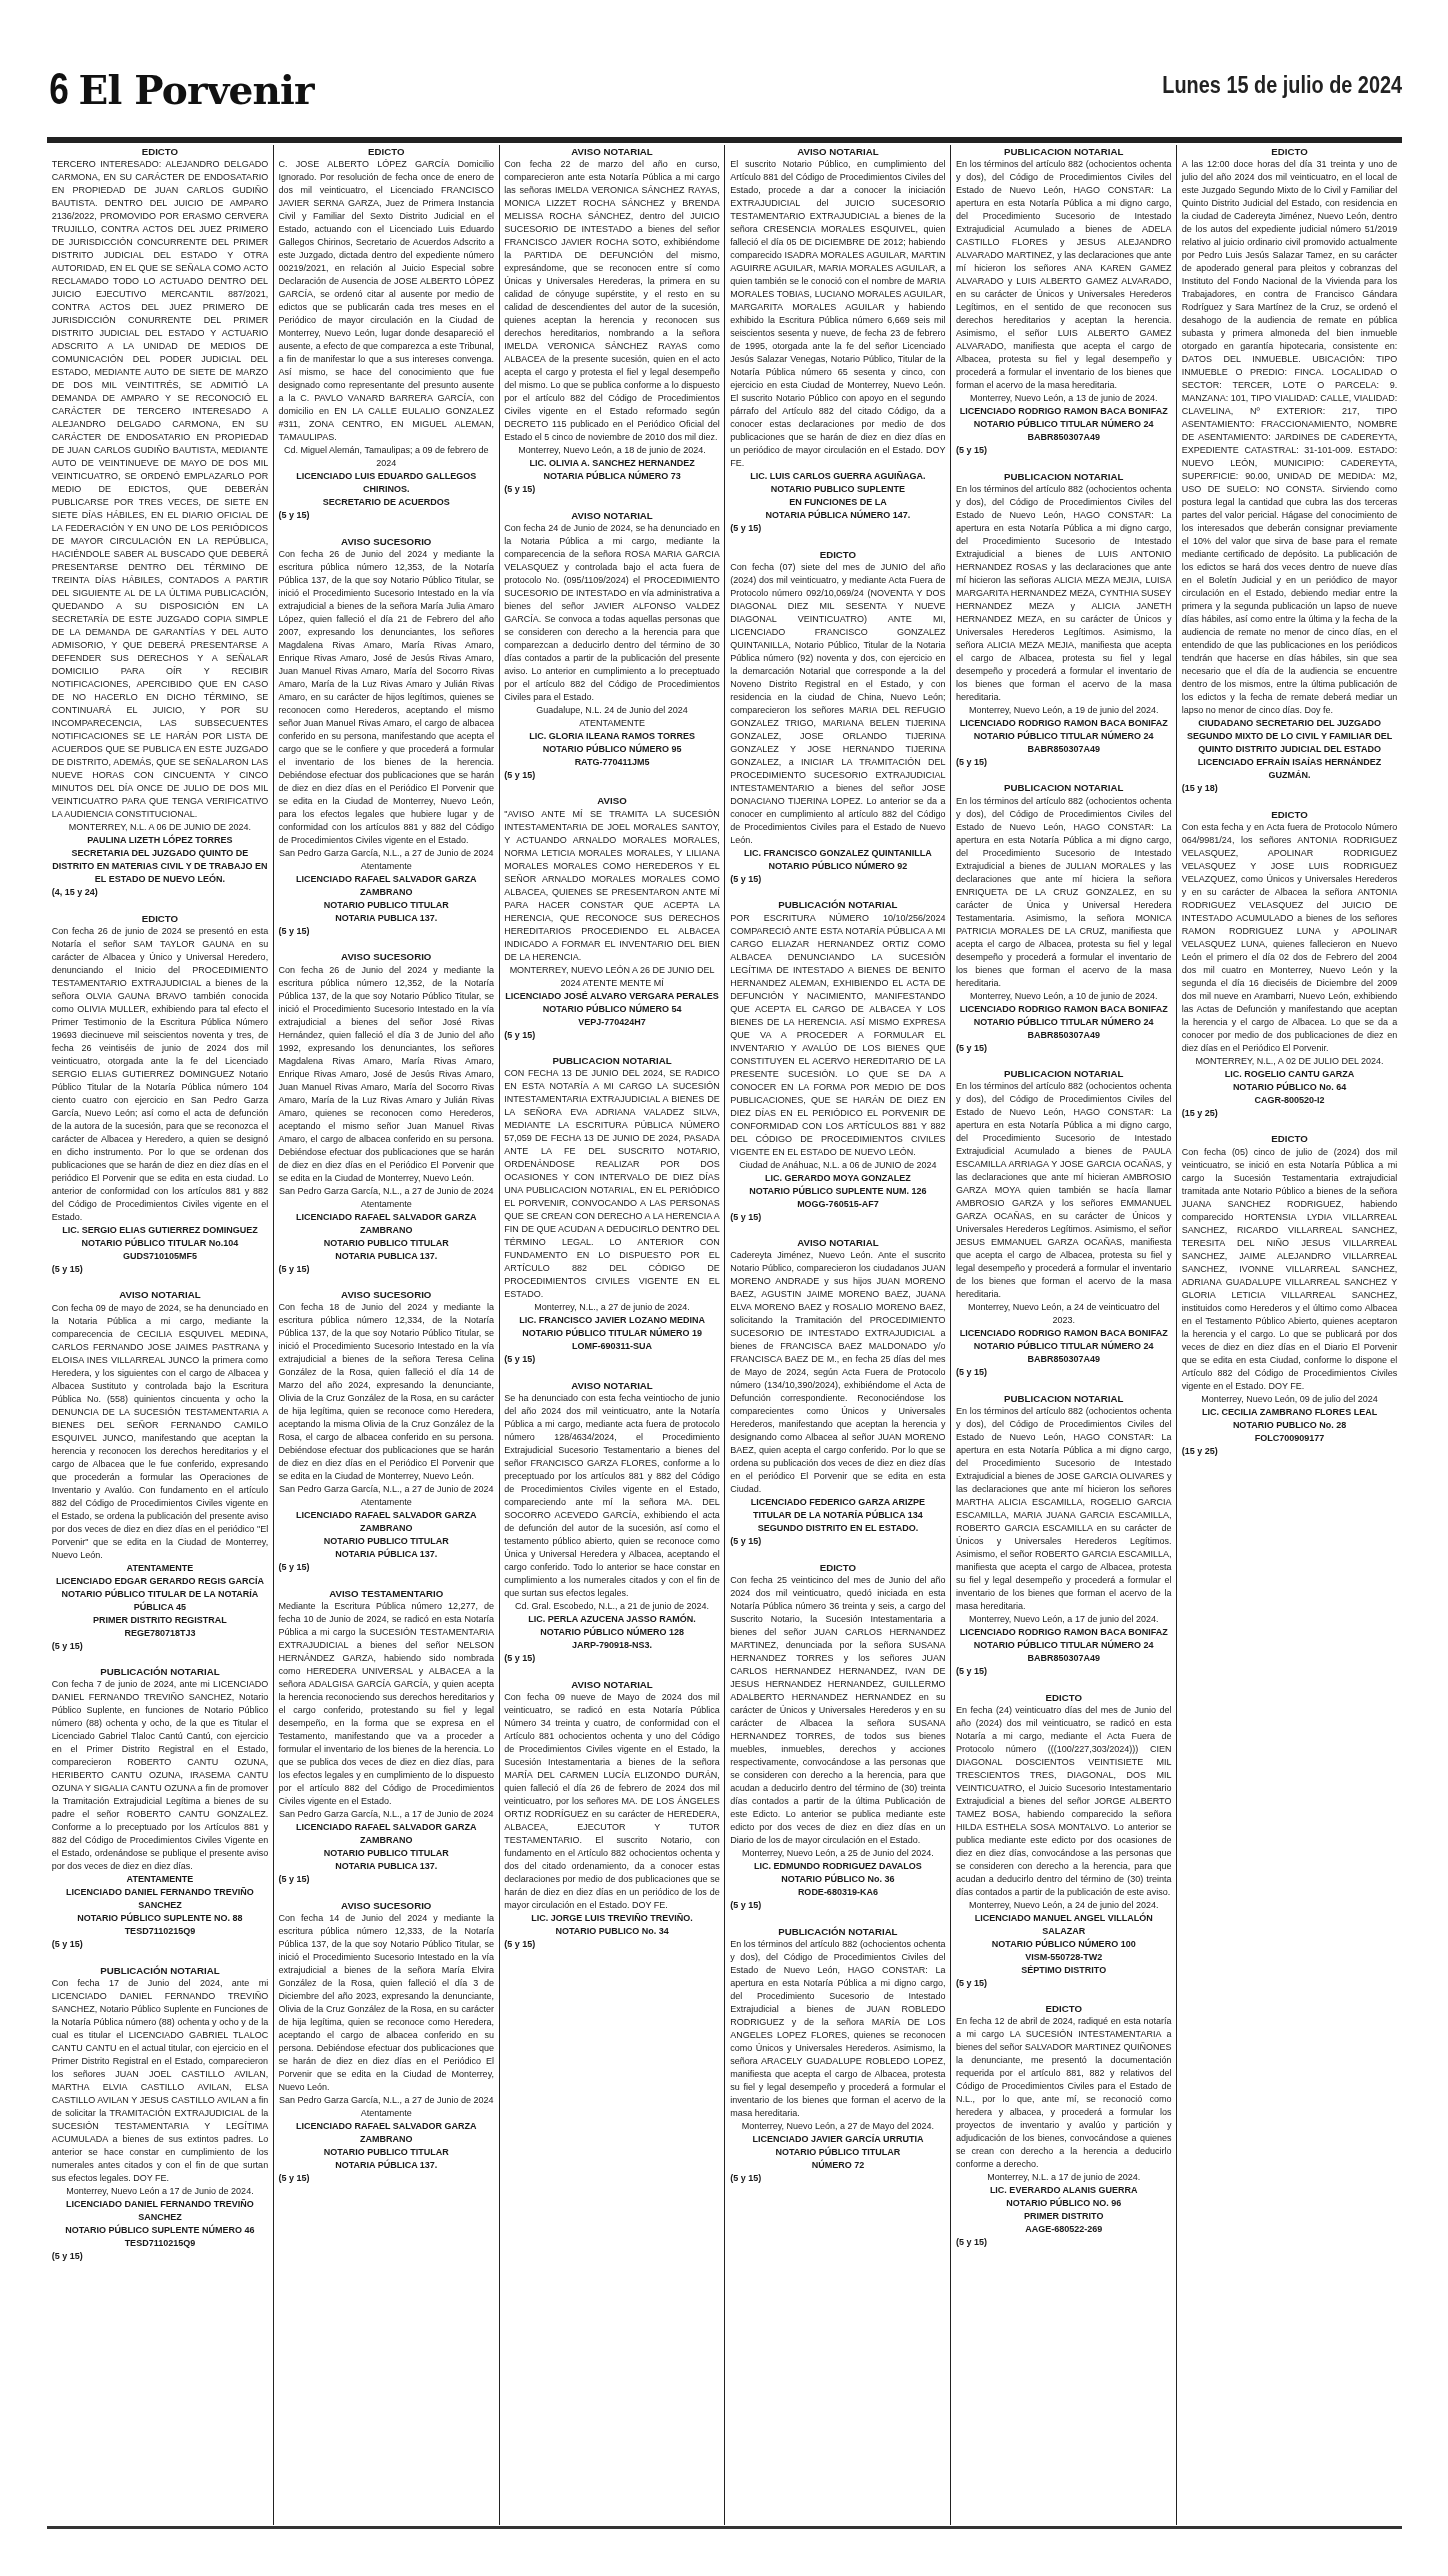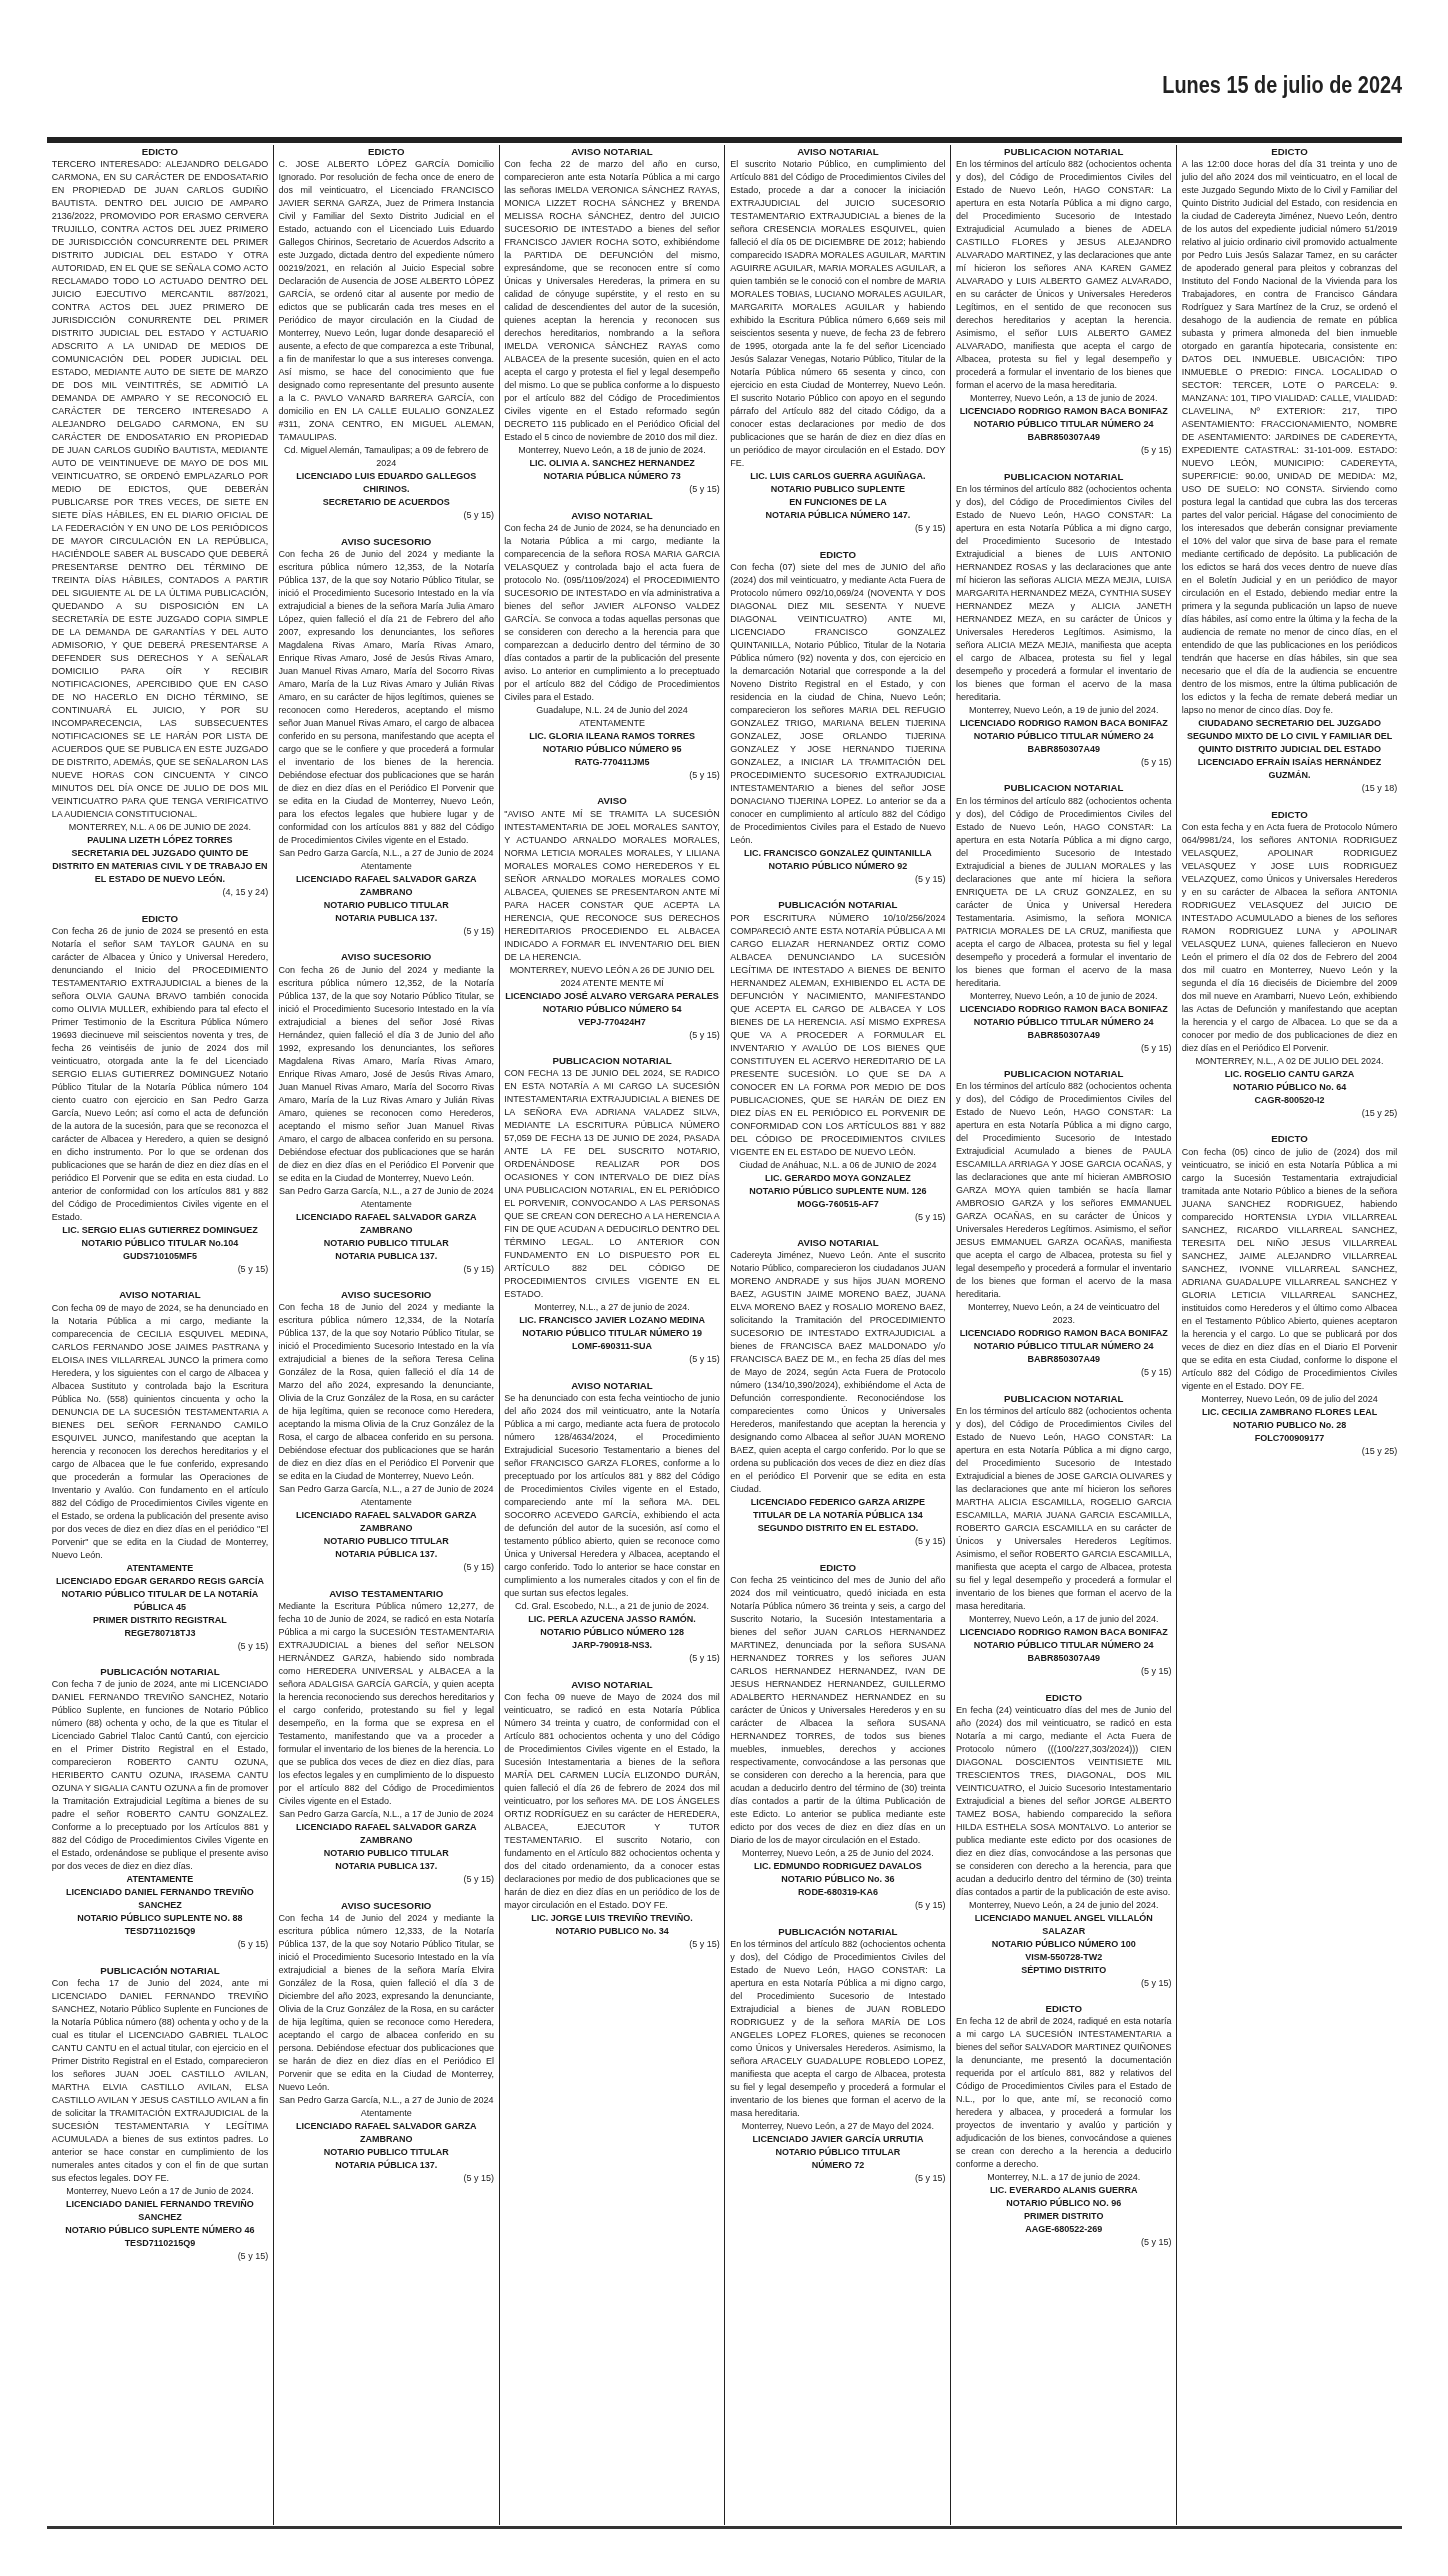--- a/index.html
+++ b/index.html
@@ -11,26 +11,29 @@
   .toprule { position:absolute; left:47px; top:137px; width:1355px; height:5.5px; background:#222; }
   .botrule { position:absolute; left:47px; top:2526px; width:1355px; height:3.1px; background:#333; }
   .cols { position:absolute; left:47px; top:145px; width:1355px; height:2380px; display:flex; }
   .col { width:226px; box-sizing:border-box; padding:0 4.7px; overflow:hidden; font-size:9px; line-height:13px; }
   .col + .col { border-left:1.6px solid #222; }
   .notice { margin-bottom:12.5px; }
   .n-title { text-align:center; font-weight:bold; font-size:9.7px; line-height:13.2px; }
   .n-body { text-align:justify; hyphens:auto; }
   .n-place { text-align:center; }
   .n-sign { text-align:center; font-weight:bold; }
-  .n-pub { text-align:right; font-weight:normal; }
+  .n-pub { text-align:left; font-weight:bold; }
 </style>
 </head>
 <body>
 
 <div class="masthead">
+  <div class="logo">
+    <span class="pg">6</span><span>El Porvenir</span>
+  </div>
   <div class="date">Lunes 15 de julio de 2024</div>
 </div>
 <div class="toprule"></div>
 
 <div class="cols">
   <div class="col">
       <div class="notice">
         <div class="n-title">EDICTO</div>
         <div class="n-body">TERCERO INTERESADO: ALEJANDRO DELGADO CARMONA, EN SU CARÁCTER DE ENDOSATARIO EN PROPIEDAD DE JUAN CARLOS GUDIÑO BAUTISTA. DENTRO DEL JUICIO DE AMPARO 2136/2022, PROMOVIDO POR ERASMO CERVERA TRUJILLO, CONTRA ACTOS DEL JUEZ PRIMERO DE JURISDICCIÓN CONCURRENTE DEL PRIMER DISTRITO JUDICIAL DEL ESTADO Y OTRA AUTORIDAD, EN EL QUE SE SEÑALA COMO ACTO RECLAMADO TODO LO ACTUADO DENTRO DEL JUICIO EJECUTIVO MERCANTIL 887/2021, CONTRA ACTOS DEL JUEZ PRIMERO DE JURISDICCIÓN CONURRENTE DEL PRIMER DISTRITO JUDICIAL DEL ESTADO Y ACTUARIO ADSCRITO A LA UNIDAD DE MEDIOS DE COMUNICACIÓN DEL PODER JUDICIAL DEL ESTADO, MEDIANTE AUTO DE SIETE DE MARZO DE DOS MIL VEINTITRÉS, SE ADMITIÓ LA DEMANDA DE AMPARO Y SE RECONOCIÓ EL CARÁCTER DE TERCERO INTERESADO A ALEJANDRO DELGADO CARMONA, EN SU CARÁCTER DE ENDOSATARIO EN PROPIEDAD DE JUAN CARLOS GUDIÑO BAUTISTA, MEDIANTE AUTO DE VEINTINUEVE DE MAYO DE DOS MIL VEINTICUATRO, SE ORDENÓ EMPLAZARLO POR MEDIO DE EDICTOS, QUE DEBERÁN PUBLICARSE POR TRES VECES, DE SIETE EN SIETE DÍAS HÁBILES, EN EL DIARIO OFICIAL DE LA FEDERACIÓN Y EN UNO DE LOS PERIÓDICOS DE MAYOR CIRCULACIÓN EN LA REPÚBLICA, HACIÉNDOLE SABER AL BUSCADO QUE DEBERÁ PRESENTARSE DENTRO DEL TÉRMINO DE TREINTA DÍAS HÁBILES, CONTADOS A PARTIR DEL SIGUIENTE AL DE LA ÚLTIMA PUBLICACIÓN, QUEDANDO A SU DISPOSICIÓN EN LA SECRETARÍA DE ESTE JUZGADO COPIA SIMPLE DE LA DEMANDA DE GARANTÍAS Y DEL AUTO ADMISORIO, Y QUE DEBERÁ PRESENTARSE A DEFENDER SUS DERECHOS Y A SEÑALAR DOMICILIO PARA OÍR Y RECIBIR NOTIFICACIONES, APERCIBIDO QUE EN CASO DE NO HACERLO EN DICHO TÉRMINO, SE CONTINUARÁ EL JUICIO, Y POR SU INCOMPARECENCIA, LAS SUBSECUENTES NOTIFICACIONES SE LE HARÁN POR LISTA DE ACUERDOS QUE SE PUBLICA EN ESTE JUZGADO DE DISTRITO, ADEMÁS, QUE SE SEÑALARON LAS NUEVE HORAS CON CINCUENTA Y CINCO MINUTOS DEL DÍA ONCE DE JULIO DE DOS MIL VEINTICUATRO PARA QUE TENGA VERIFICATIVO LA AUDIENCIA CONSTITUCIONAL.</div>
         <div class="n-place">MONTERREY, N.L. A 06 DE JUNIO DE 2024.</div>

